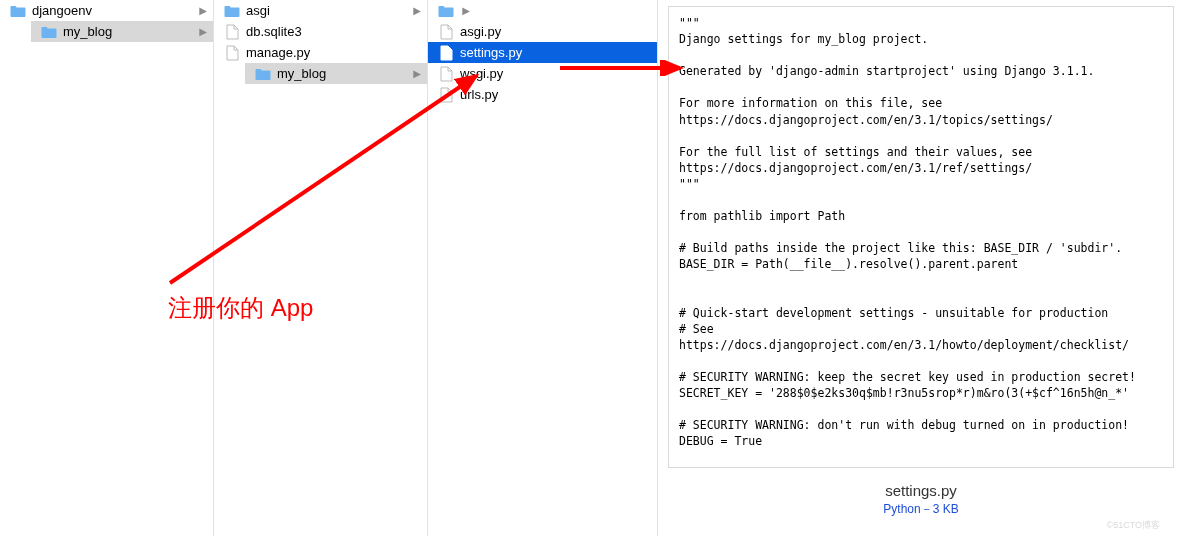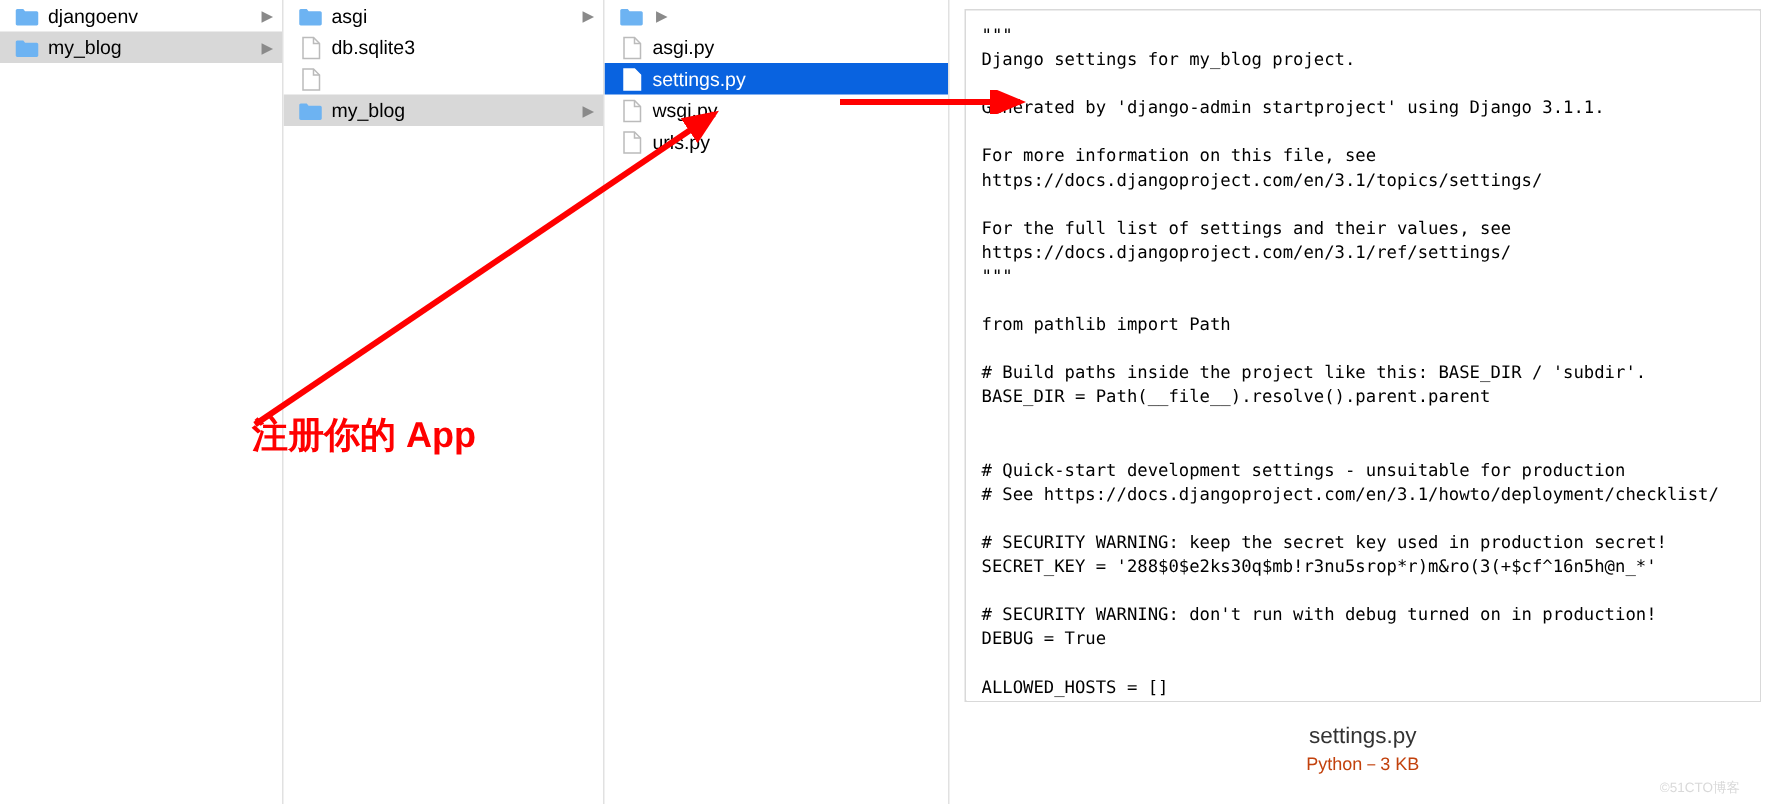--- a/index.html
+++ b/index.html
@@ -18,40 +18,41 @@
     }
     .finder {
       display: flex;
       height: 100%;
     }
     .column {
       border-right: 1px solid #e1e1e1;
       overflow-y: auto;
       flex-shrink: 0;
     }
-    .col1 { width: 189px; }
+    .col1 { width: 214px; }
     .col2 { width: 214px; }
     .col3 { width: 230px; }
     .col4 {
       flex: 1;
       border-right: none;
       padding: 4px 0;
       display: flex;
       flex-direction: column;
     }
     .item {
       display: flex;
       align-items: center;
       height: 21px;
       padding: 0 6px 0 10px;
       cursor: default;
       position: relative;
     }
     .item.selected {
       background: #d8d8d8;
+      margin-left: 31px;
     }
     .item.selected-blue {
       background: #0963e0;
       color: #fff;
     }
     .icon {
       width: 16px;
       height: 16px;
       margin-right: 6px;
       flex-shrink: 0;
@@ -100,21 +101,21 @@
       text-align: center;
       padding-top: 8px;
     }
     .file-name {
       font-size: 15px;
       color: #333;
       font-weight: 400;
     }
     .file-info {
       font-size: 12px;
-      color: #c2410c;
+      color: #1d4ed8;
       margin-top: 2px;
     }
     .arrow-svg {
       position: absolute;
       pointer-events: none;
       z-index: 10;
     }
     .arrow1 {
       left: 560px;
       top: 60px;
@@ -123,24 +124,24 @@
     }
     .arrow2 {
       left: 160px;
       top: 58px;
       width: 330px;
       height: 240px;
     }
     .annotation {
       position: absolute;
       left: 168px;
-      top: 274px;
+      top: 292px;
       color: #ff0000;
       font-size: 24px;
-      font-weight: 700;
+      font-weight: 400;
       z-index: 11;
     }
     .watermark {
       position: absolute;
       right: 24px;
       bottom: 4px;
       font-size: 9px;
       color: #d9d9d9;
     }
   </style>
@@ -187,20 +188,21 @@
         </span>
         <span class="item-label">db.sqlite3</span>
       </div>
       <div class="item">
         <span class="icon file-icon">
           <svg viewBox="0 0 13 16">
             <path fill="#fff" stroke="#bbb" stroke-width="1" d="M1 1 h7 l4 4 v10 H1 z"></path>
             <path fill="none" stroke="#bbb" stroke-width="1" d="M8 1 v4 h4"></path>
           </svg>
         </span>
+        <span class="item-label">manage.py</span>
       </div>
       <div class="item selected">
         <span class="icon folder-icon">
           <svg viewBox="0 0 16 14">
             <path fill="#6db3f2" d="M1.5 2 h4 l1.2 1.5 H14.5 c0.5 0 1 0.5 1 1 V12 c0 0.5-0.5 1-1 1 H1.5 c-0.5 0-1-0.5-1-1 V3 c0-0.5 0.5-1 1-1 z"></path>
           </svg>
         </span>
         <span class="item-label">my_blog</span>
         <span class="chevron">▶</span>
       </div>

